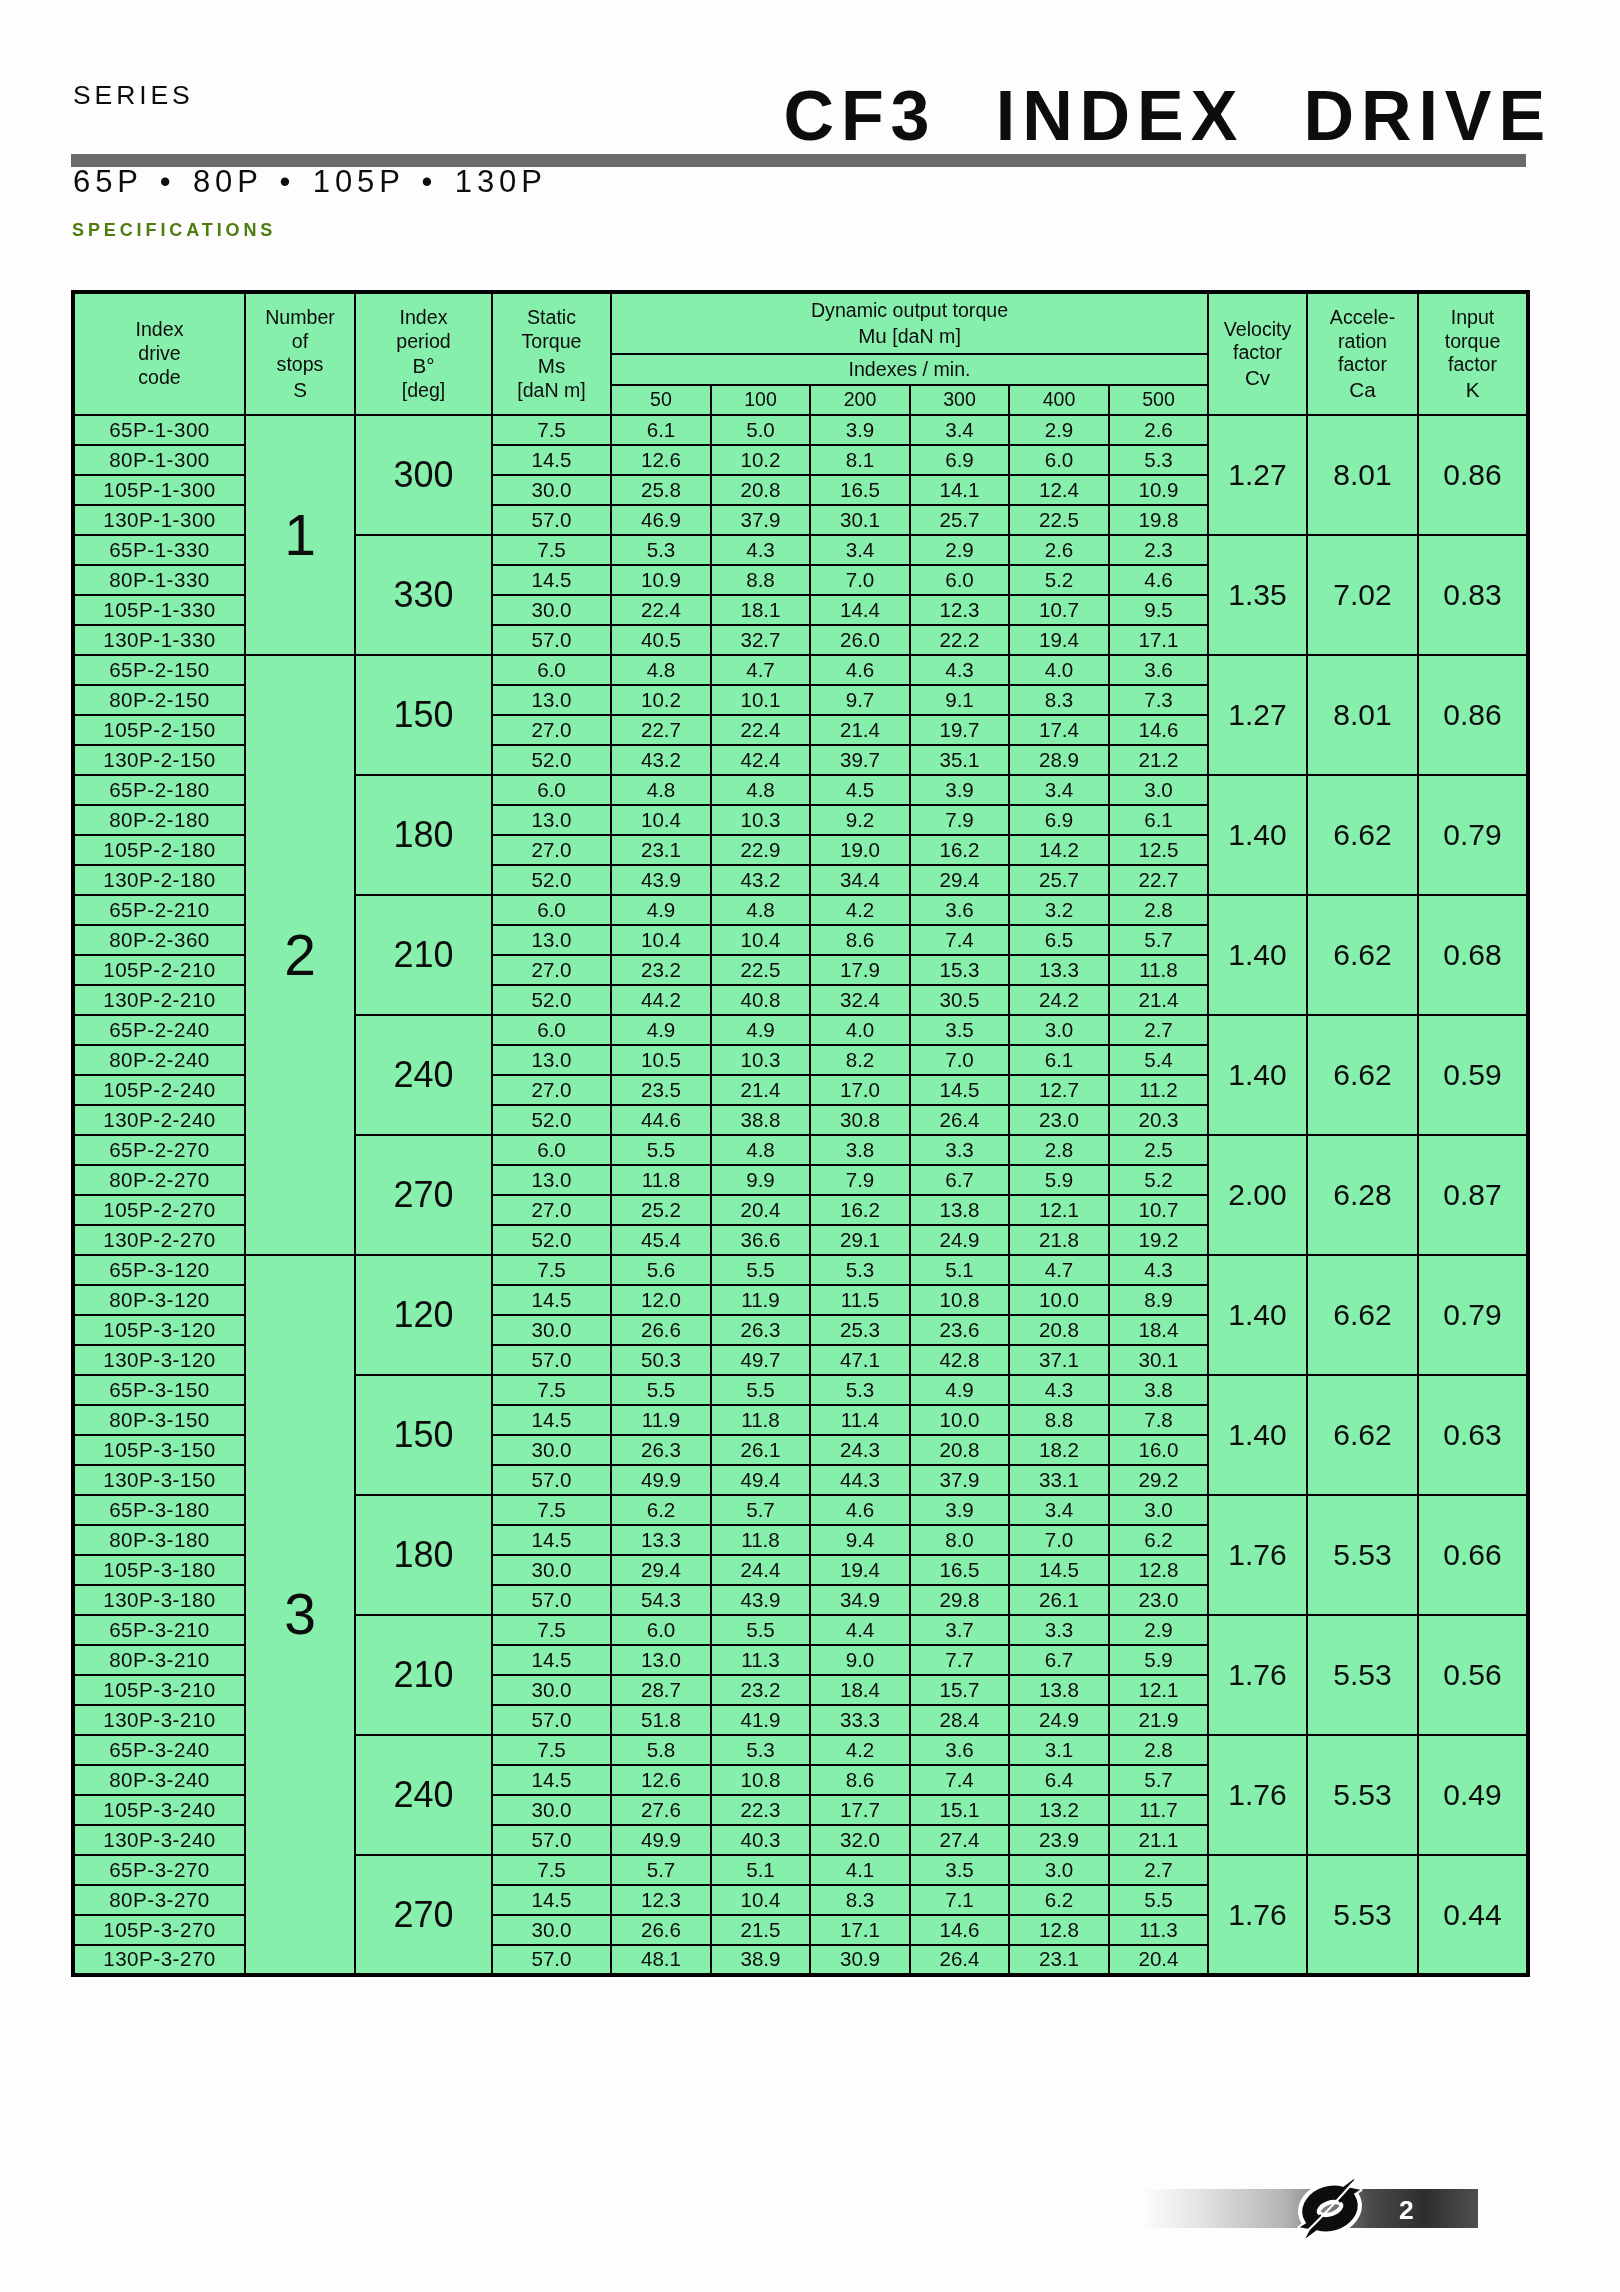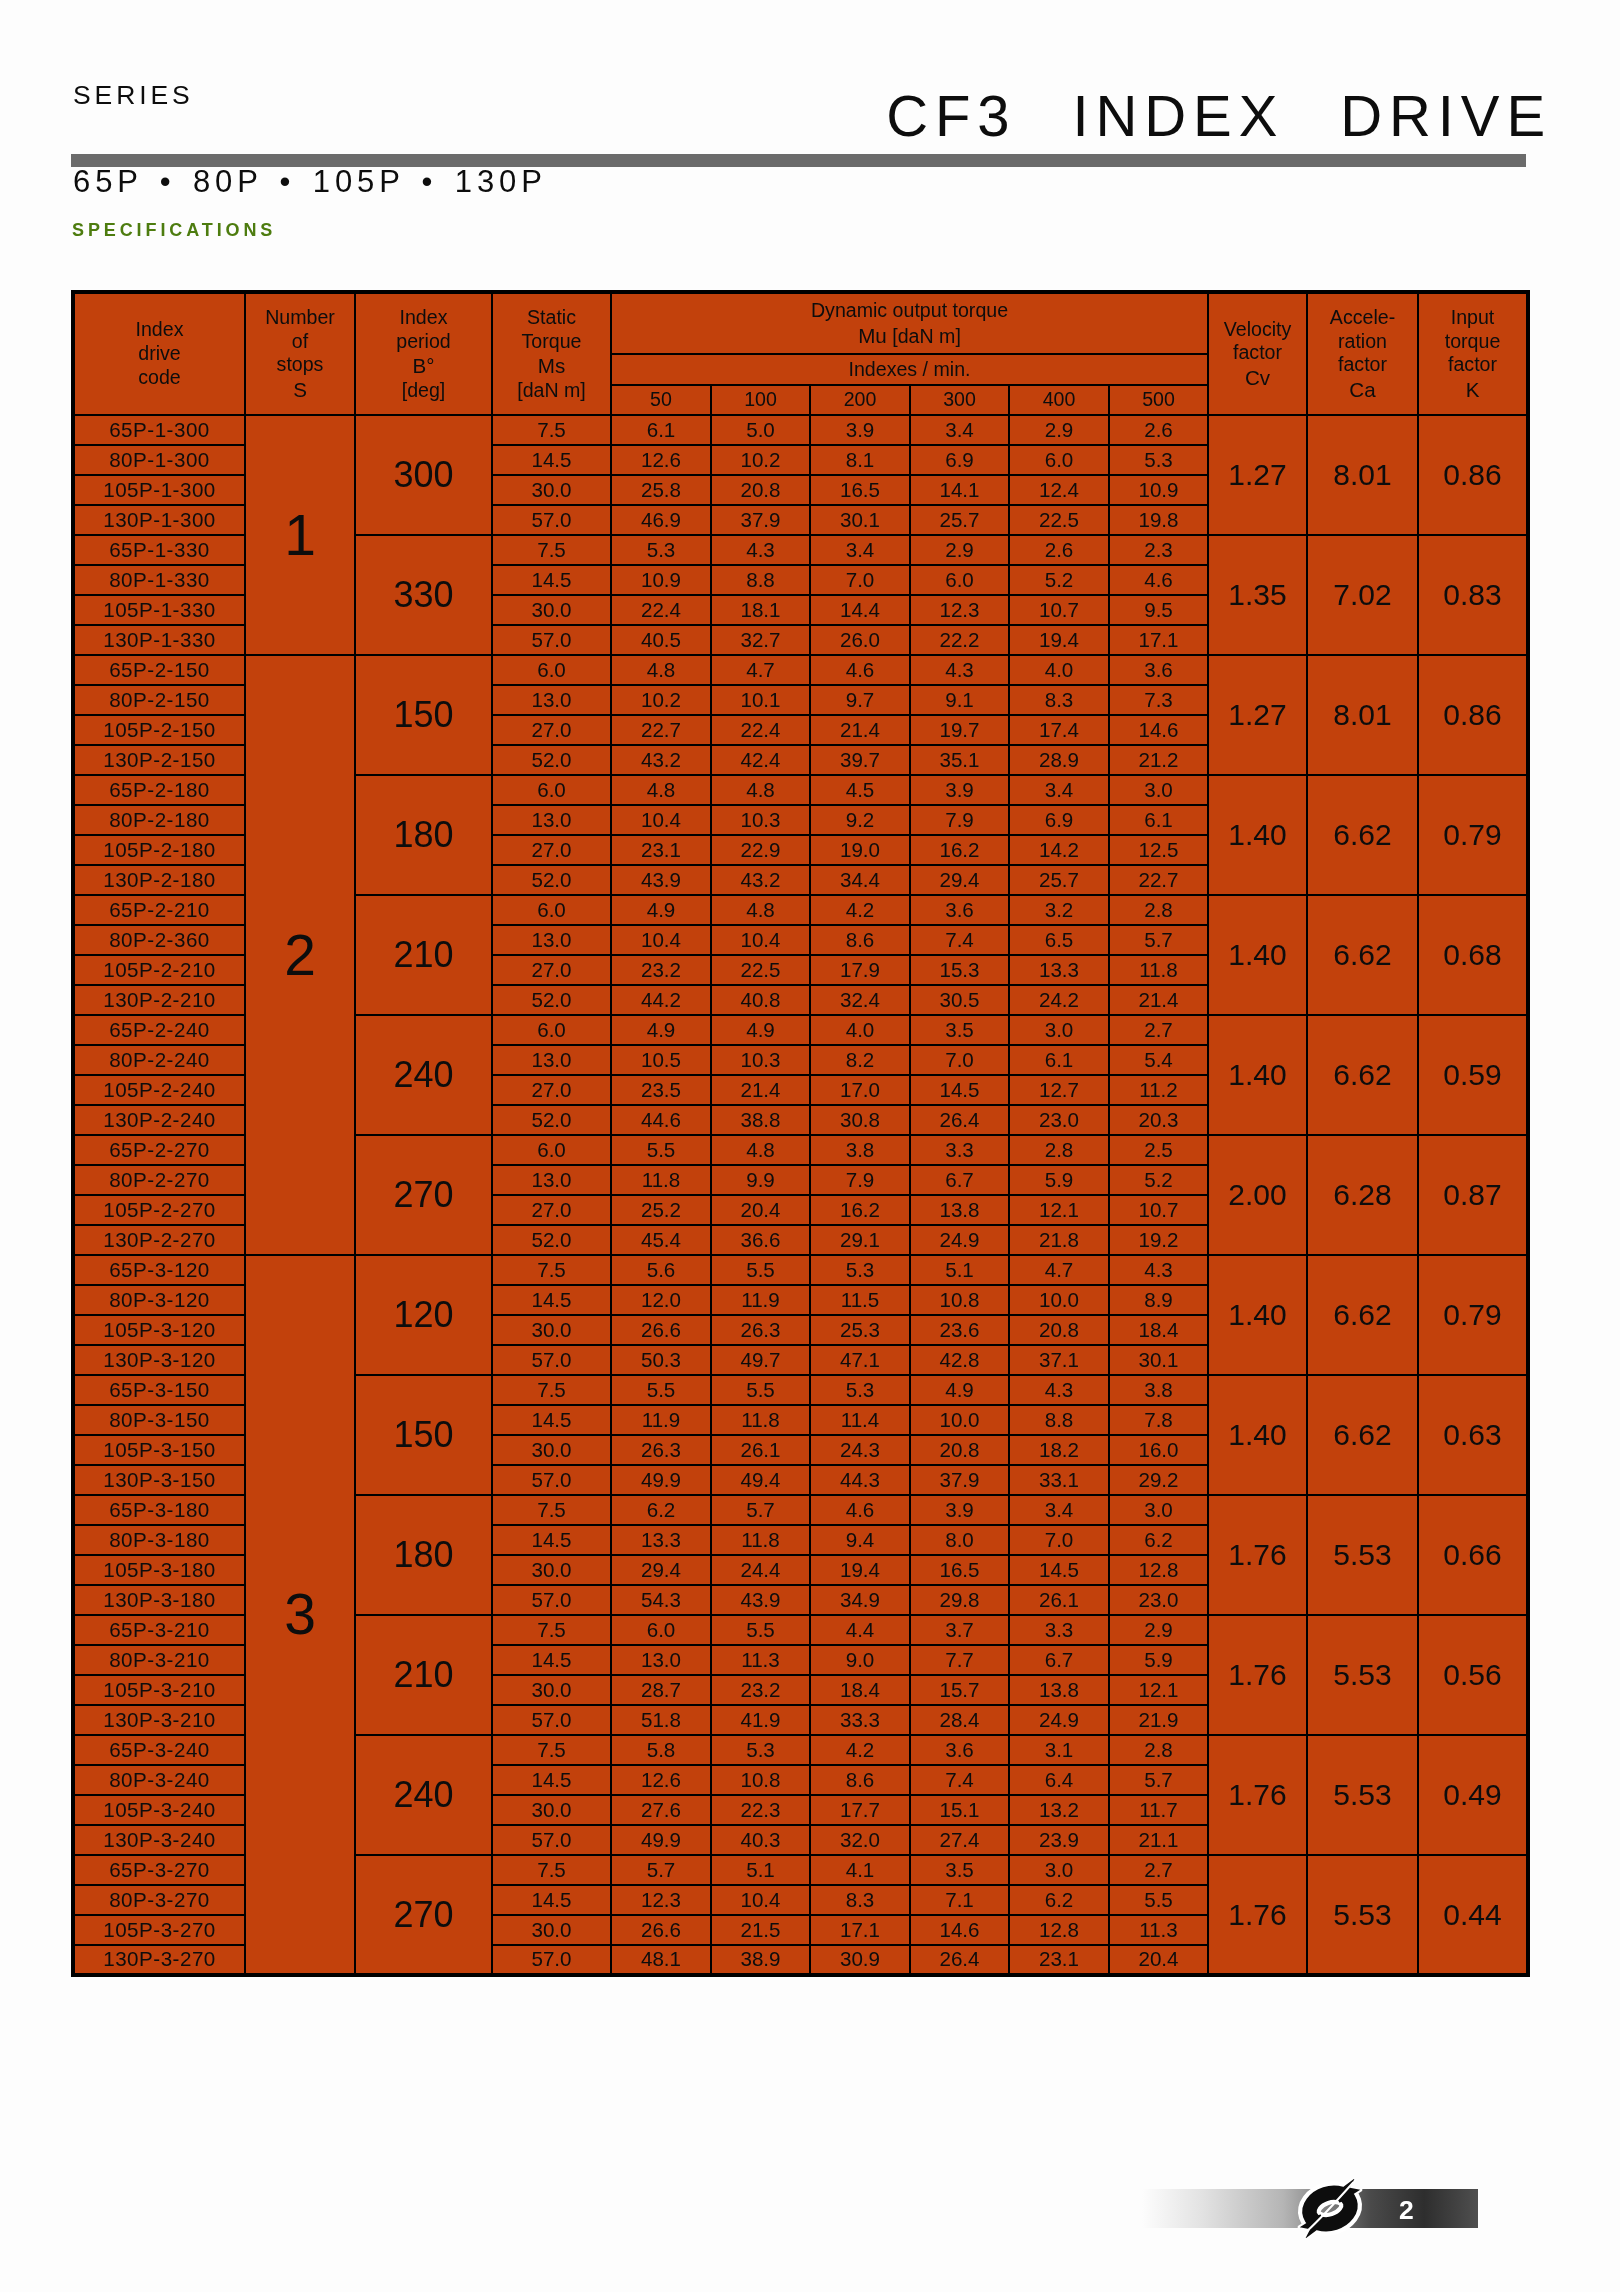--- a/index.html
+++ b/index.html
@@ -12,36 +12,36 @@
   
   .series-label {
     position:absolute; left:73px; top:80px;
     font-size:26.5px; letter-spacing:3.9px; font-weight:400;
   }
   .series-models {
     position:absolute; left:73px; top:117px;
     font-size:31px; letter-spacing:4.9px; word-spacing:3.9px; font-weight:400;margin-top:47px;
   }
   .doc-title {
-    position:absolute; right:68px; top:82px;
-    font-size:58px; letter-spacing:6.9px; word-spacing:33px; font-weight:400;
+    position:absolute; right:68px; top:76px;
+    font-size:70px; letter-spacing:6.9px; word-spacing:33px; font-weight:700;
     white-space:nowrap;
   }
   .header-rule {
     position:absolute; left:71px; top:154px; width:1455px; height:12.7px;
     background:#6b6b6b;
   }
   .section-title {
     position:absolute; left:72px; top:220px;
     font-size:18px; font-weight:700; letter-spacing:3.9px; color:#4d7c0f;
   }
   
   table.spec {
     position:absolute; left:71px; top:290px; width:1455px;
-    border-collapse:collapse; table-layout:fixed; background:#c2410c;
+    border-collapse:collapse; table-layout:fixed; background:#86efac;
     border:4.9px solid #000;
   }
   .spec th, .spec td {
     border:2.9px solid #000; text-align:center; vertical-align:middle;
     font-weight:400; padding:0; overflow:hidden;
   }
   .spec thead tr:nth-child(1){ height:62px; }
   .spec thead tr:nth-child(2){ height:31px; }
   .spec thead tr:nth-child(3){ height:30px; }
   .spec thead th { font-size:19.6px; line-height:1.22; }

